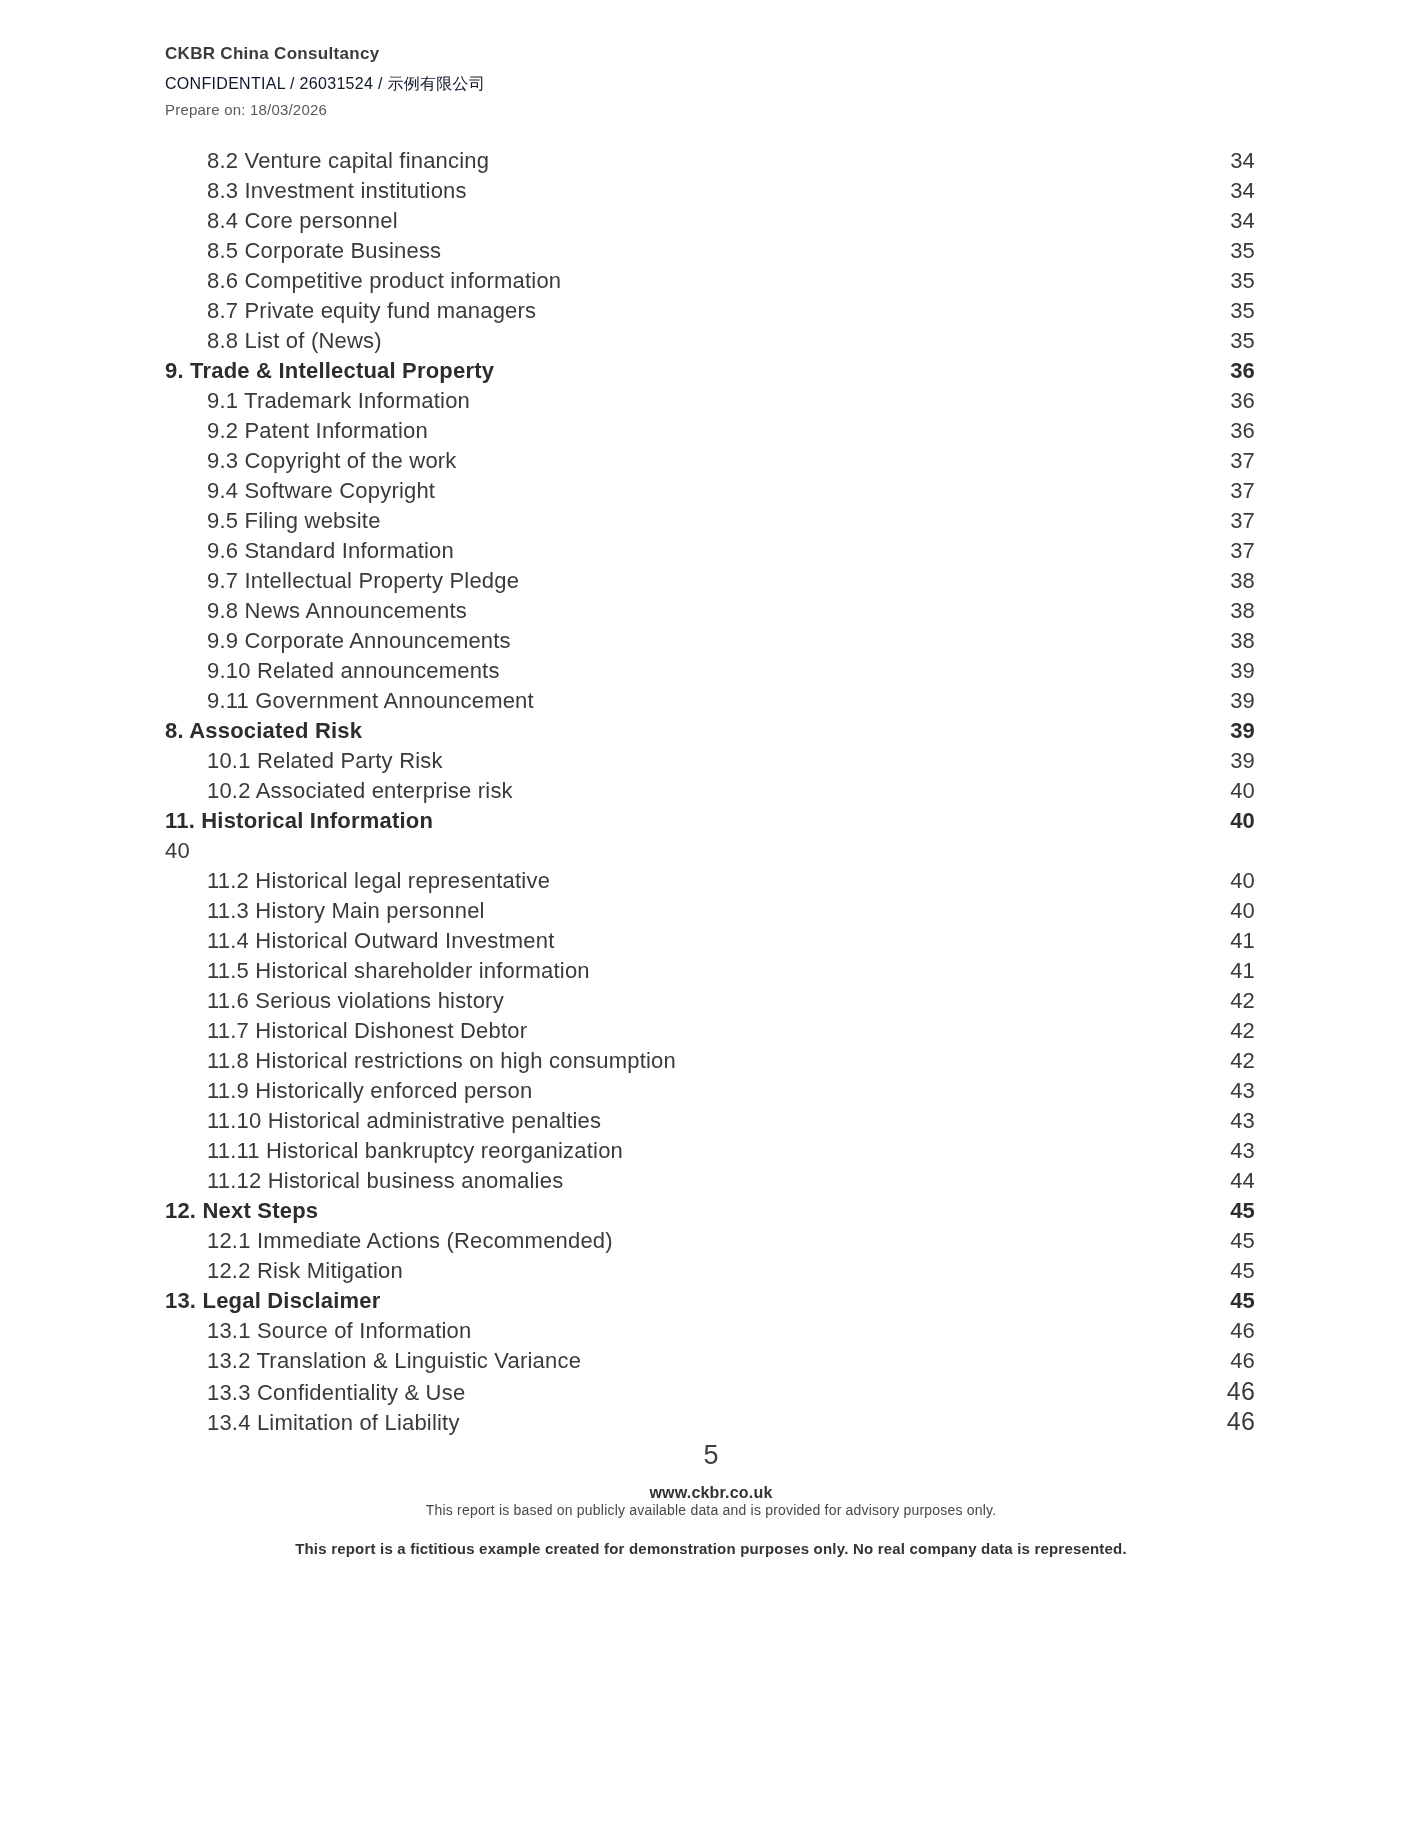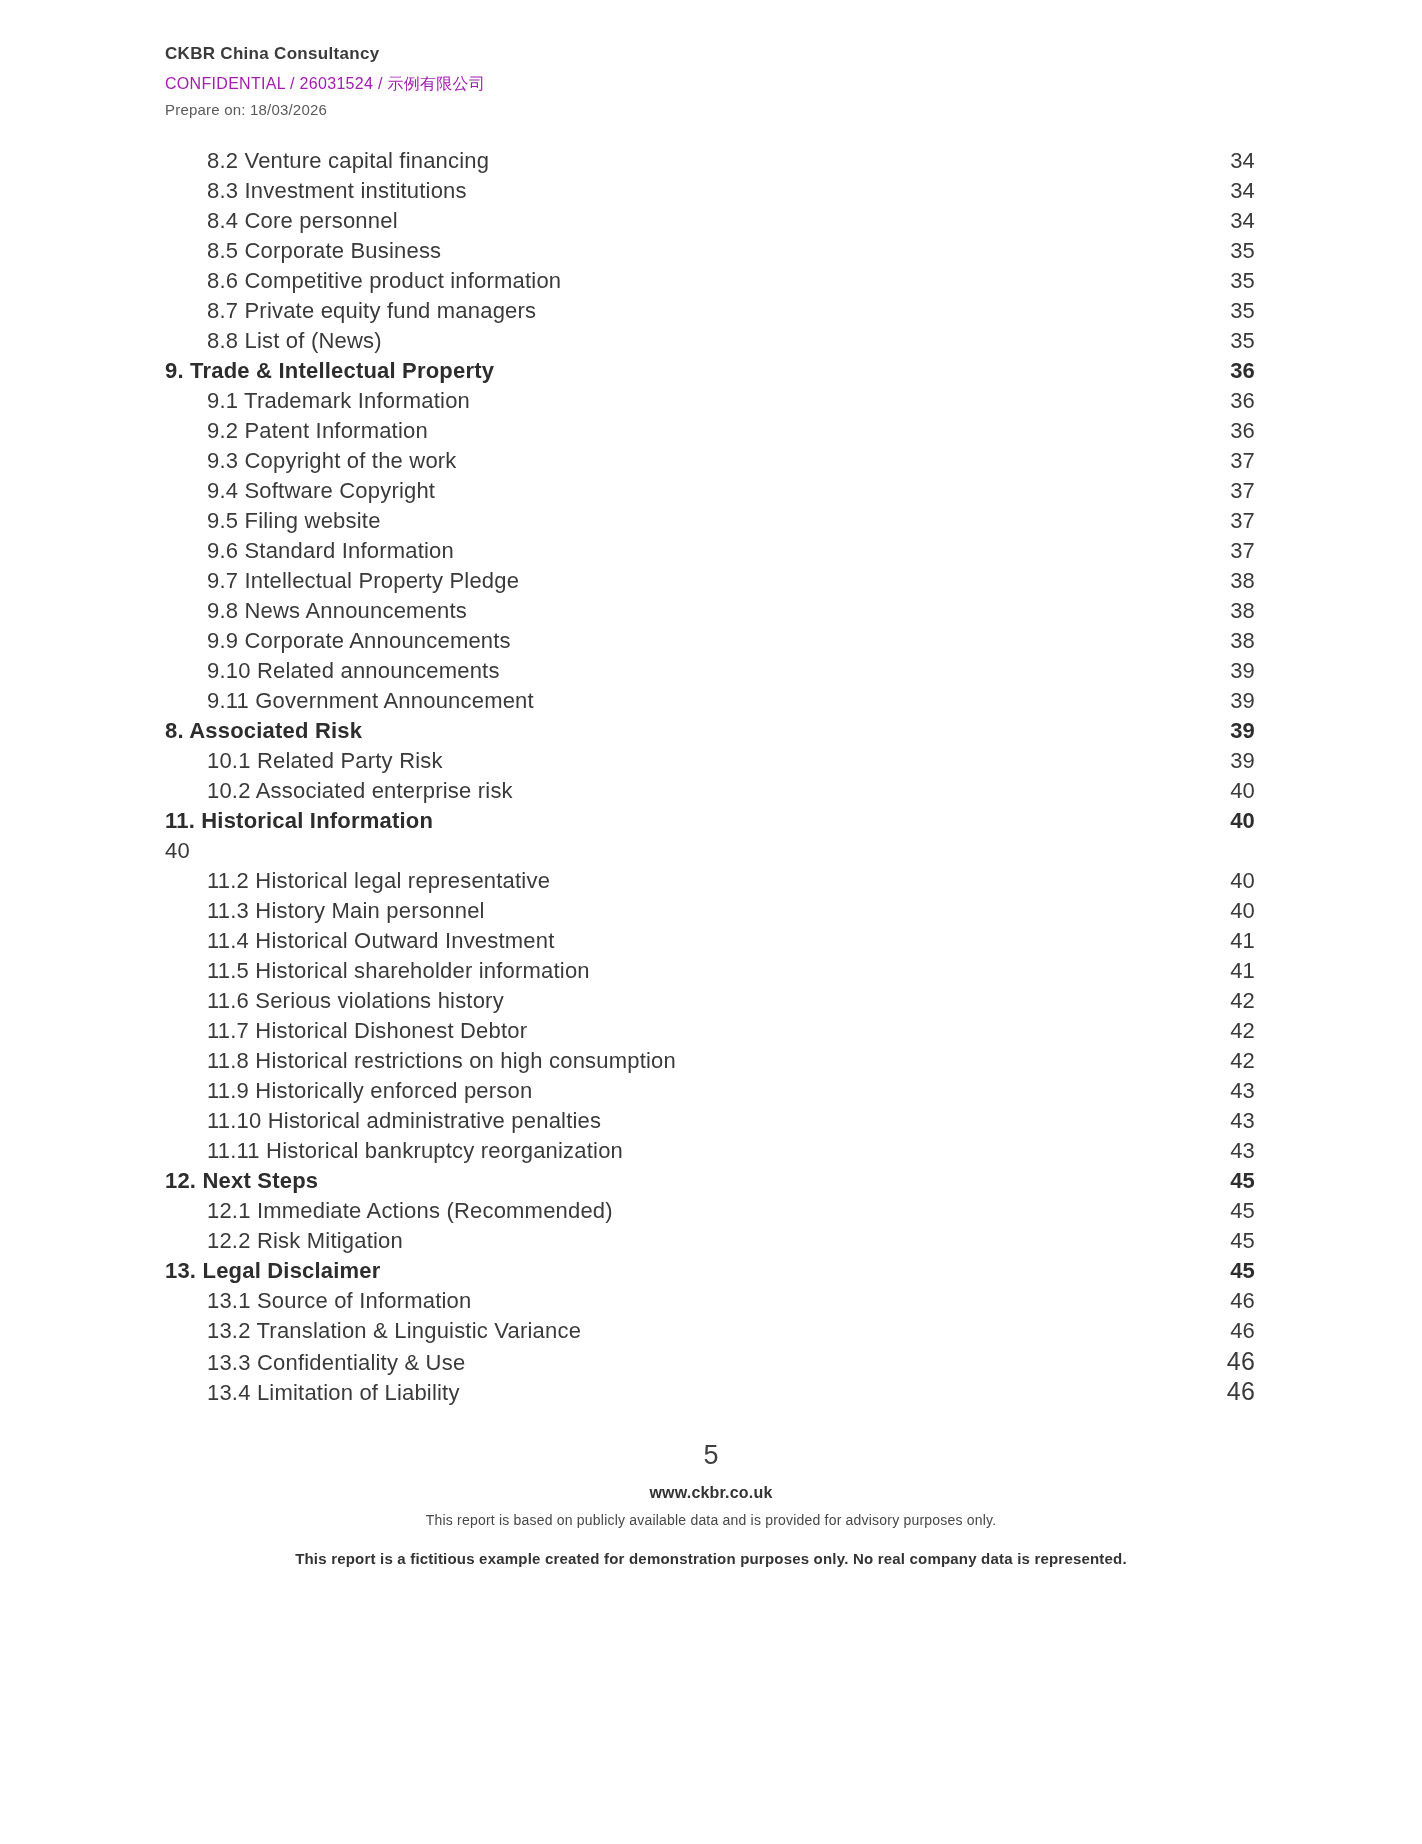--- a/index.html
+++ b/index.html
@@ -15,21 +15,21 @@
     overflow:hidden;
   }
 
   
   .doc-header { position:absolute; left:165px; top:44px; }
   .doc-header .company {
     font-size:17px; font-weight:700; color:#3b3b3b;
     letter-spacing:.3px; margin-bottom:10px;
   }
   .doc-header .conf {
-    font-size:16px; color:#a21caf; letter-spacing:.3px; margin-bottom:6px;
+    font-size:16px; color:#0f172a; letter-spacing:.3px; margin-bottom:6px;
   }
   .doc-header .prepare {
     font-size:15px; color:#5a5a5a; letter-spacing:.2px;
   }
 
   
   .toc {
     position:absolute; left:165px; top:146px; width:1090px;
   }
   .toc-row {
@@ -45,21 +45,21 @@
   .toc-page.large { font-size:25px; }
 
   
   .footer {
     position:absolute; left:0; top:1440px; width:1422px; text-align:center;
   }
   .footer .page-number {
     font-size:27px; color:#3f3f3f; margin-bottom:13px;
   }
   .footer .website {
-    font-size:16px; font-weight:700; color:#333333; margin-bottom:10px;
+    font-size:16px; font-weight:700; color:#333333; 
     letter-spacing:.2px;
   }
   .footer .advisory {
     font-size:14px; color:#474747; margin-bottom:22px; letter-spacing:.2px;
   }
   .footer .disclaimer {
     font-size:15px; font-weight:700; color:#333333; letter-spacing:.2px;
   }
 </style>
 </head>
@@ -201,20 +201,24 @@
         <span class="toc-label">11.9 Historically enforced person</span>
         <span class="toc-page">43</span>
       </div>
       <div class="toc-row sub">
         <span class="toc-label">11.10 Historical administrative penalties</span>
         <span class="toc-page">43</span>
       </div>
       <div class="toc-row sub">
         <span class="toc-label">11.11 Historical bankruptcy reorganization</span>
         <span class="toc-page">43</span>
+      </div>
+      <div class="toc-row sub">
+        <span class="toc-label">11.12 Historical business anomalies</span>
+        <span class="toc-page">44</span>
       </div>
       <div class="toc-row section">
         <span class="toc-label">12. Next Steps</span>
         <span class="toc-page">45</span>
       </div>
       <div class="toc-row sub">
         <span class="toc-label">12.1 Immediate Actions (Recommended)</span>
         <span class="toc-page">45</span>
       </div>
       <div class="toc-row sub">

